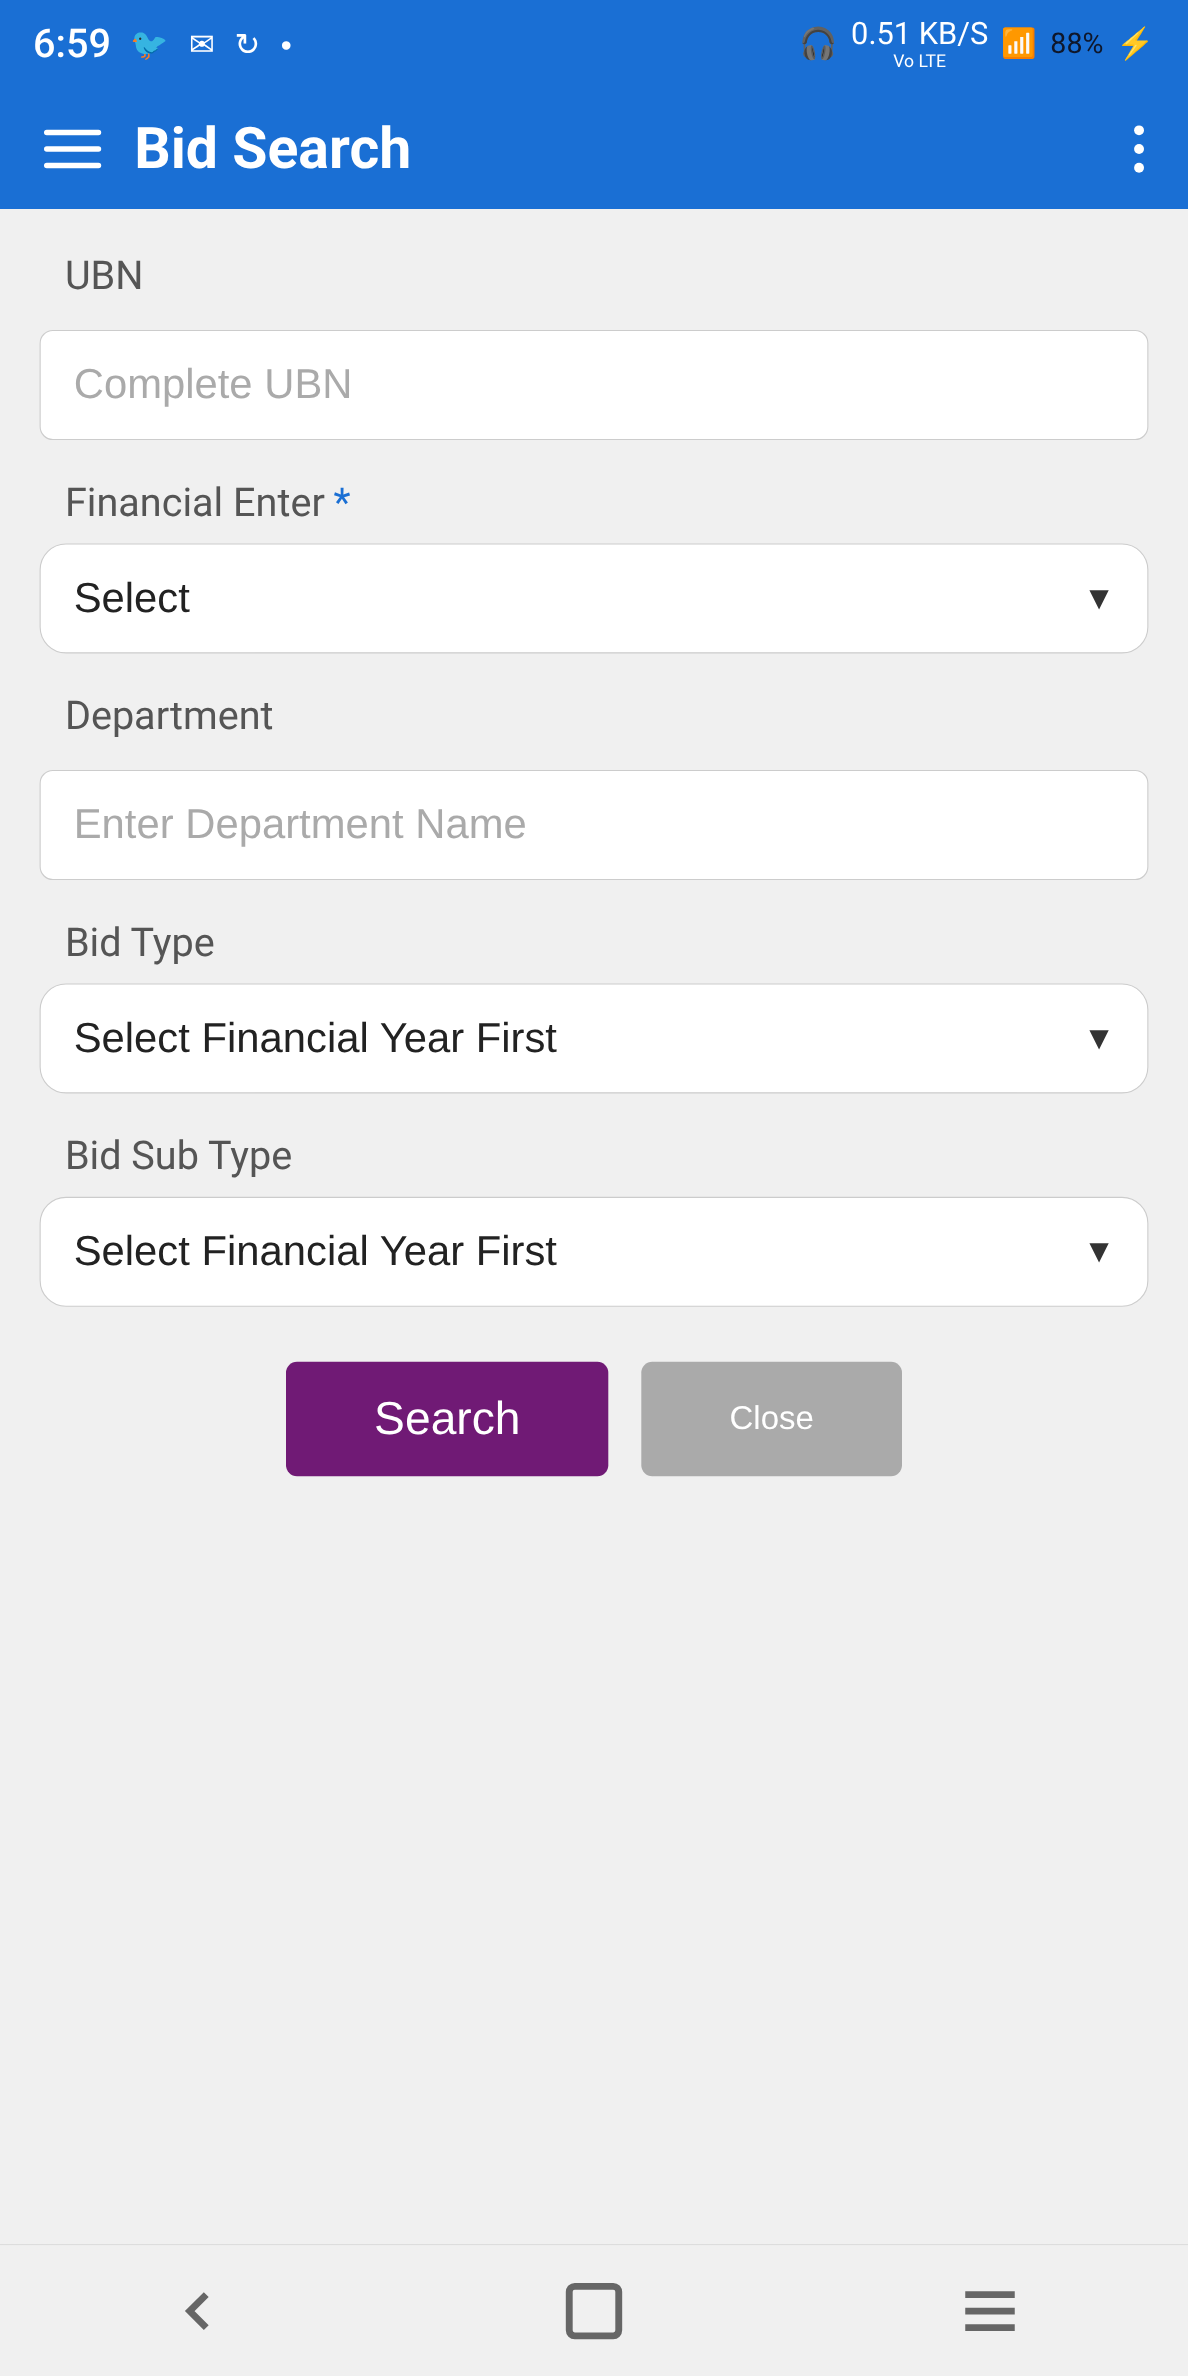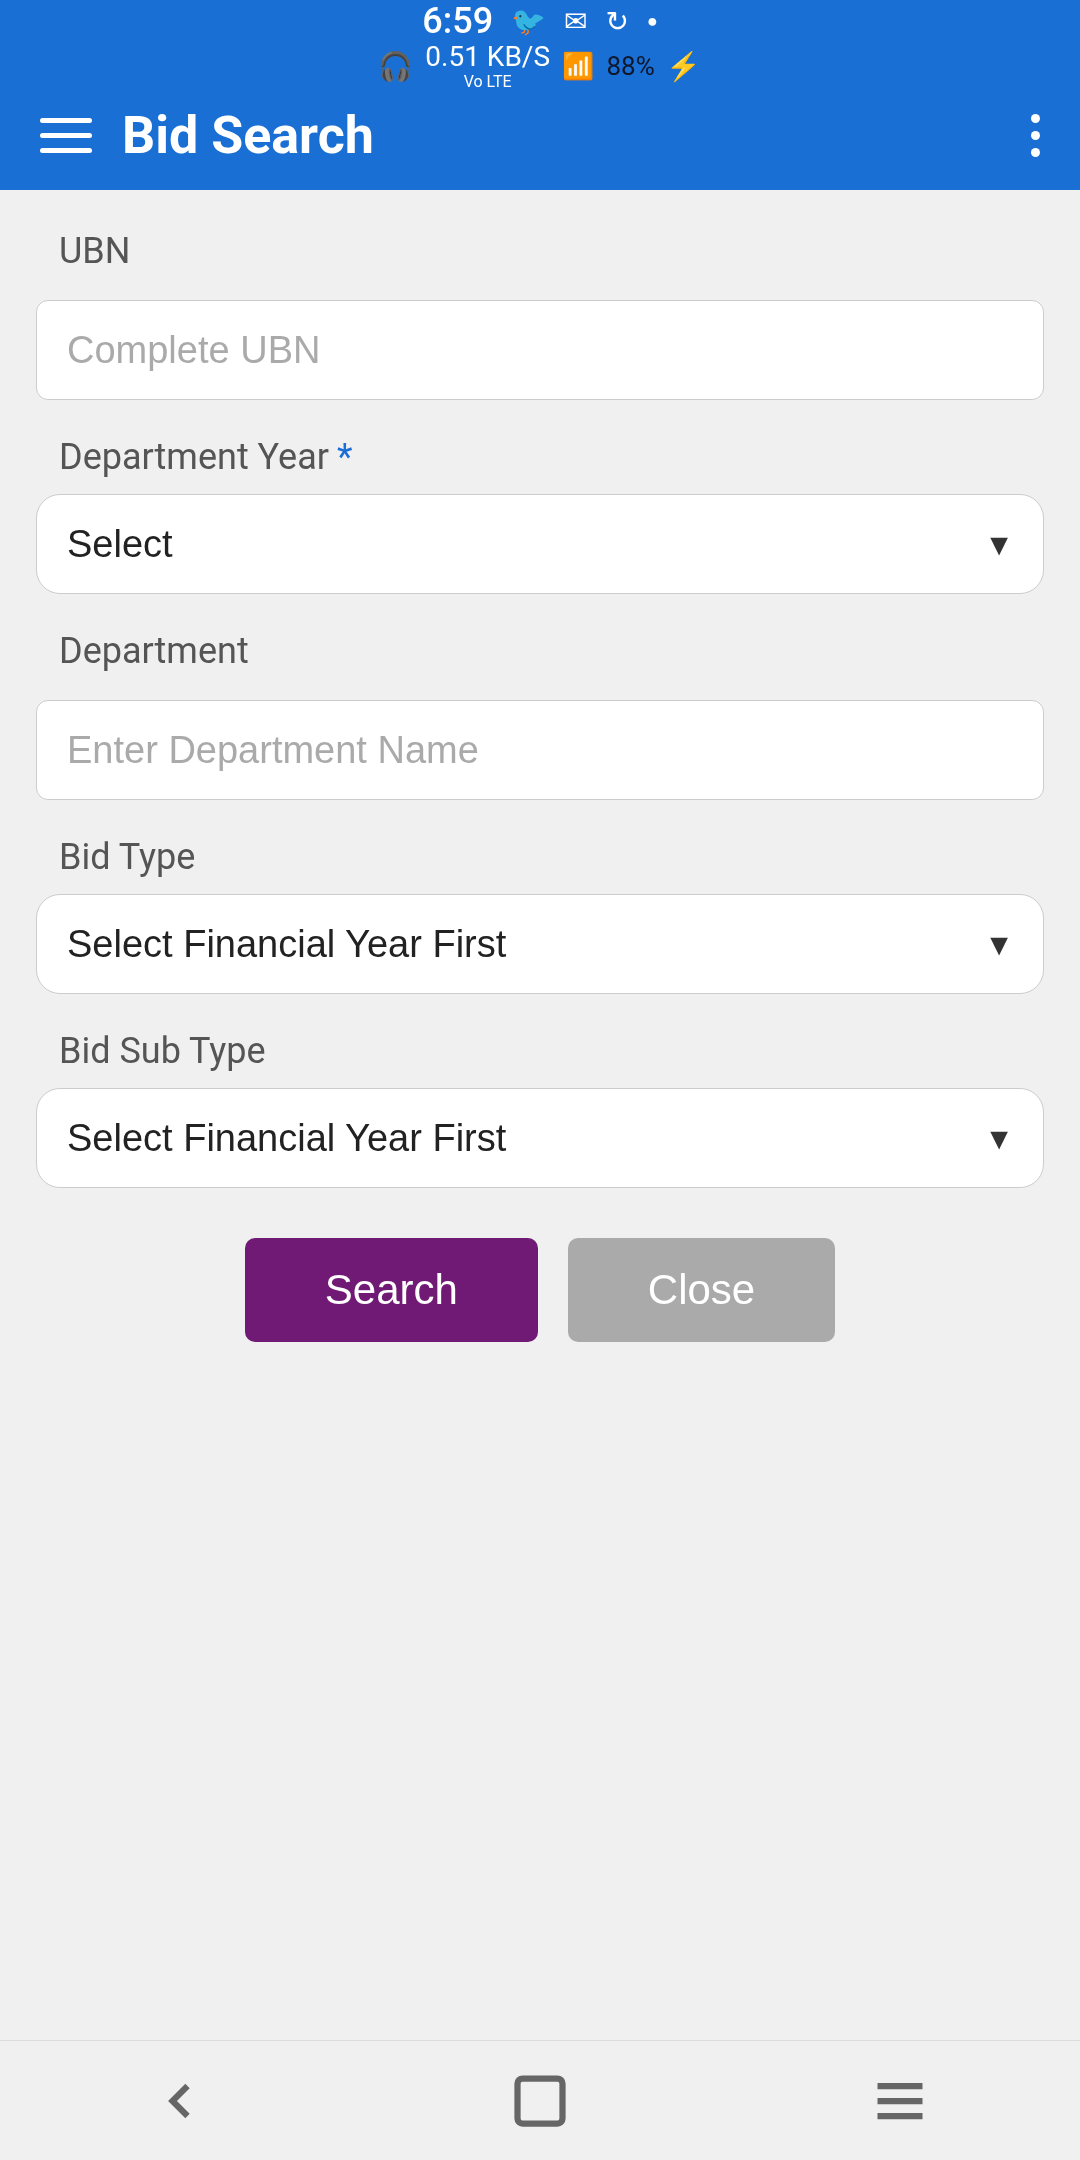--- a/index.html
+++ b/index.html
@@ -20,21 +20,20 @@
 
     
     .status-bar {
       width: 100%;
       height: 80px;
       background-color: #1a6fd4;
       display: flex;
       align-items: center;
       justify-content: space-between;
       padding: 0 30px;
-      flex-direction: column;
     }
 
     .status-bar-left {
       display: flex;
       align-items: center;
       gap: 18px;
     }
 
     .status-time {
       color: white;
@@ -219,21 +218,21 @@
       cursor: pointer;
       min-width: 230px;
     }
 
     .btn-close {
       background-color: #aaa;
       color: white;
       border: none;
       border-radius: 10px;
       padding: 28px 80px;
-      font-size: 42px;
+      font-size: 30px;
       font-weight: 500;
       cursor: pointer;
       min-width: 230px;
     }
 
     
     .bottom-nav {
       position: absolute;
       bottom: 0;
       left: 0;
@@ -303,21 +302,21 @@
 
 <div class="content">
 
   <div class="field-group">
     <div class="field-label">UBN</div>
     <input class="field-input" type="text" placeholder="Complete UBN" style="">
   </div>
 
   <div class="field-group">
     <div class="field-label">
-      <span>Department Year</span>
+      <span>Financial Enter</span>
         <span class="required-star">*</span>
     </div>
     <div class="field-select-wrapper">
       <select class="field-select">
         <option>Select</option>
       </select>
       <span class="select-arrow">▼</span>
     </div>
   </div>
 

